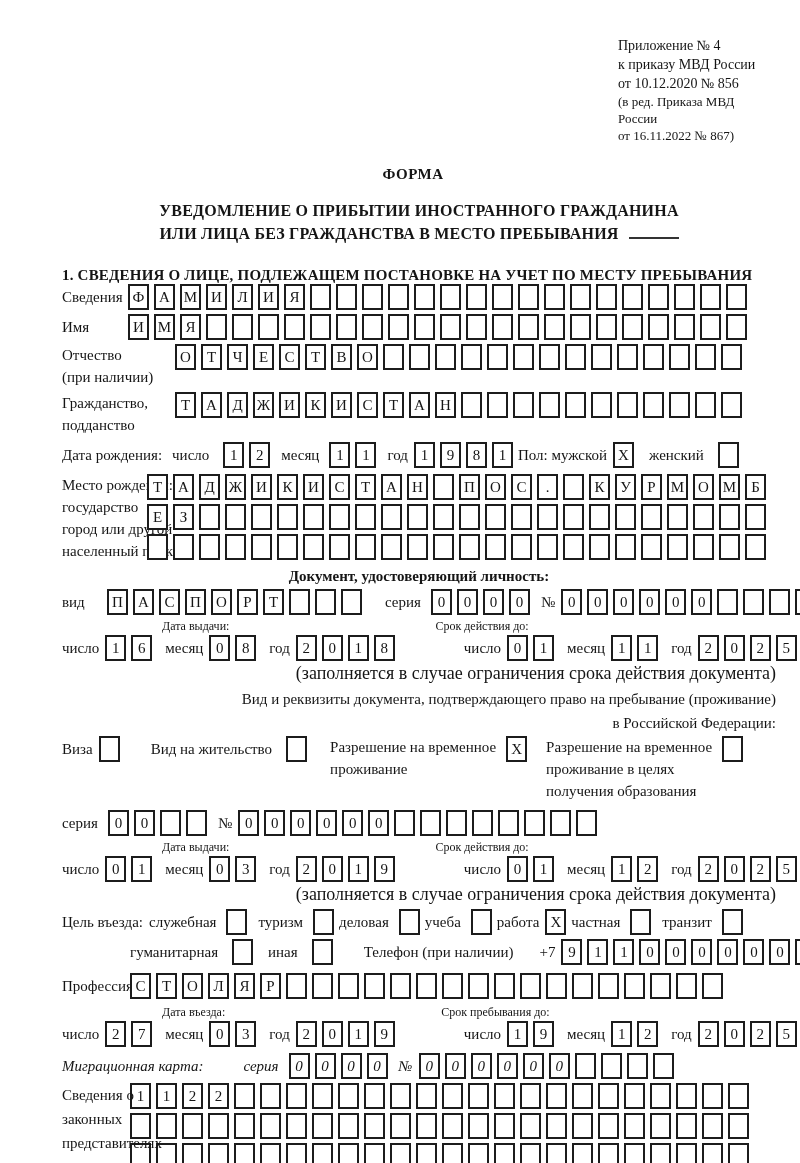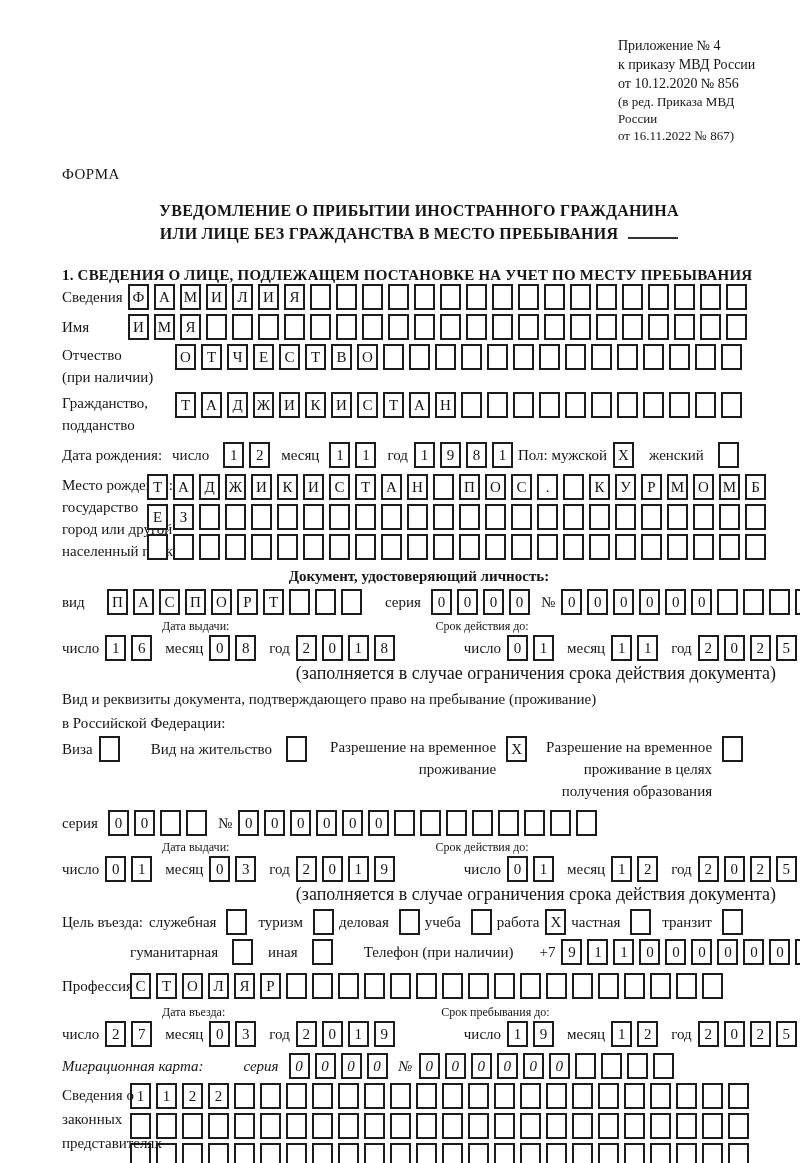--- a/index.html
+++ b/index.html
@@ -2,21 +2,21 @@
 <html><head>
 <meta charset="utf-8">
 <style>
   html,body{margin:0;padding:0;background:#fff;}
   body{width:800px;height:1163px;overflow:hidden;color:#151515;
        font-family:"Liberation Serif","DejaVu Serif",serif;font-size:15px;}
   .page{width:800px;height:1163px;box-sizing:border-box;padding:36px 24px 0 62px;}
 
   .annex{margin-left:556px;line-height:19px;font-size:14px;}
   .annex .small{font-size:13px;line-height:17px;}
-  .forma{font-weight:normal;text-align:left;padding-right:12px;margin-top:22px;font-size:15px;letter-spacing:.5px;}
+  .forma{font-weight:bold;text-align:center;padding-right:12px;margin-top:22px;font-size:15px;letter-spacing:.5px;}
 
   .title{text-align:center;font-weight:bold;font-size:16px;line-height:23px;margin-top:16px;letter-spacing:.2px;}
   .title-underline{display:inline-block;width:50px;border-bottom:2px solid #333;margin-left:10px;vertical-align:baseline;}
   .section-title{text-align:left;font-weight:bold;font-size:15px;margin-top:22px;letter-spacing:.2px;}
 
   .row{display:flex;align-items:flex-start;margin-bottom:4px;}
   .t{white-space:nowrap;line-height:26px;}
   .lbl{flex:none;line-height:26px;white-space:nowrap;}
   .w66{width:66px;}
   .w113{width:113px;}
@@ -31,22 +31,22 @@
   .stack{display:flex;flex-direction:column;}
 
   .dochdr{text-align:center;font-weight:bold;font-size:15px;margin:2px 0 4px 0;}
   .datelabels{display:flex;font-size:12px;margin-bottom:1px;}
   .dl1{margin-left:100px;}
   .dl2{margin-left:206px;}
   .dgroup{display:flex;align-items:center;}
   .dgroup .t{margin-right:6px;}
   .dgroup .boxes{margin-right:8px;}
   .note{font-size:18px;text-align:right;margin-top:-2px;margin-bottom:4px;}
-  .plain{line-height:22px;margin-bottom:2px;}
-  .center-lines{text-align:right;line-height:22px;}
+  .plain{line-height:22px;margin-bottom:2px;text-align:right;}
+  .center-lines{text-align:left;line-height:22px;}
   .gap6{margin-left:6px;} .gap10{margin-left:10px;} .gap14{margin-left:14px;}
   .gap18{margin-left:18px;} .gap26{margin-left:26px;}
   .indent68{margin-left:68px;}
   .reps{position:relative;min-height:146px;margin-top:2px;}
   .reps .replabel{position:absolute;left:0;top:0;line-height:24px;white-space:nowrap;}
   .reps .stack{margin-left:68px;}
 </style>
 </head>
 <body>
 
@@ -57,21 +57,21 @@
     <div>к приказу МВД России</div>
     <div>от 10.12.2020 № 856</div>
     <div class="small">(в ред. Приказа МВД России</div>
     <div class="small">от 16.11.2022 № 867)</div>
   </div>
 
   <div class="forma">ФОРМА</div>
 
   <div class="title">
     <div>УВЕДОМЛЕНИЕ О ПРИБЫТИИ ИНОСТРАННОГО ГРАЖДАНИНА</div>
-    <div><span>ИЛИ ЛИЦЕ БЕЗ ГРАЖДАНСТВА В МЕСТО ПРЕБЫВАНИЯ</span><span class="title-underline"></span></div>
+    <div><span>ИЛИ ЛИЦА БЕЗ ГРАЖДАНСТВА В МЕСТО ПРЕБЫВАНИЯ</span><span class="title-underline"></span></div>
   </div>
 
   <div class="section-title">1. СВЕДЕНИЯ О ЛИЦЕ, ПОДЛЕЖАЩЕМ ПОСТАНОВКЕ НА УЧЕТ ПО МЕСТУ ПРЕБЫВАНИЯ</div>
 
   <div class="row">
     <span class="lbl w66">Сведения</span>
     <span class="boxes">
         <span class="bx">Ф</span>
         <span class="bx">А</span>
         <span class="bx">М</span>

